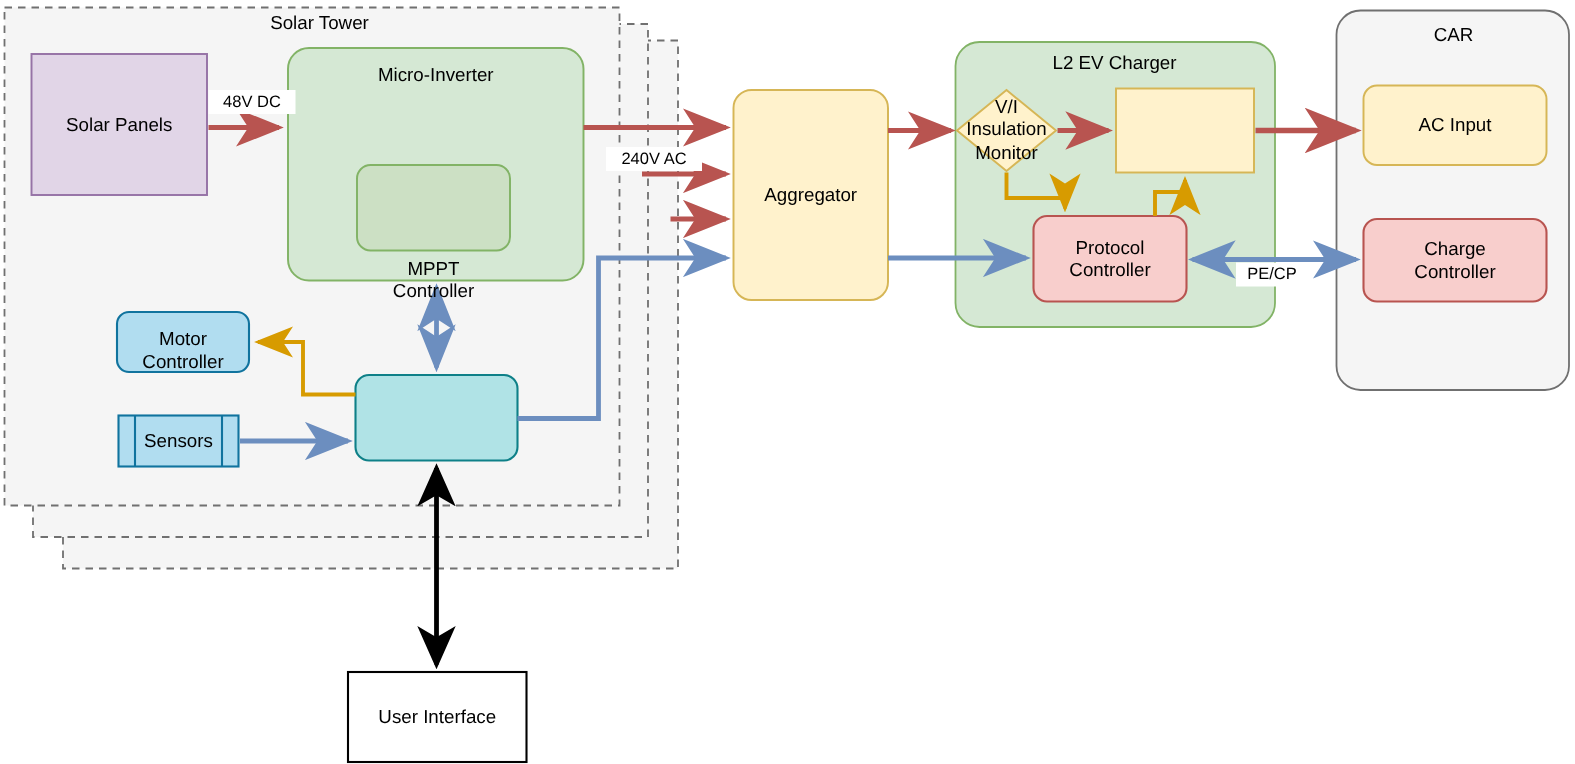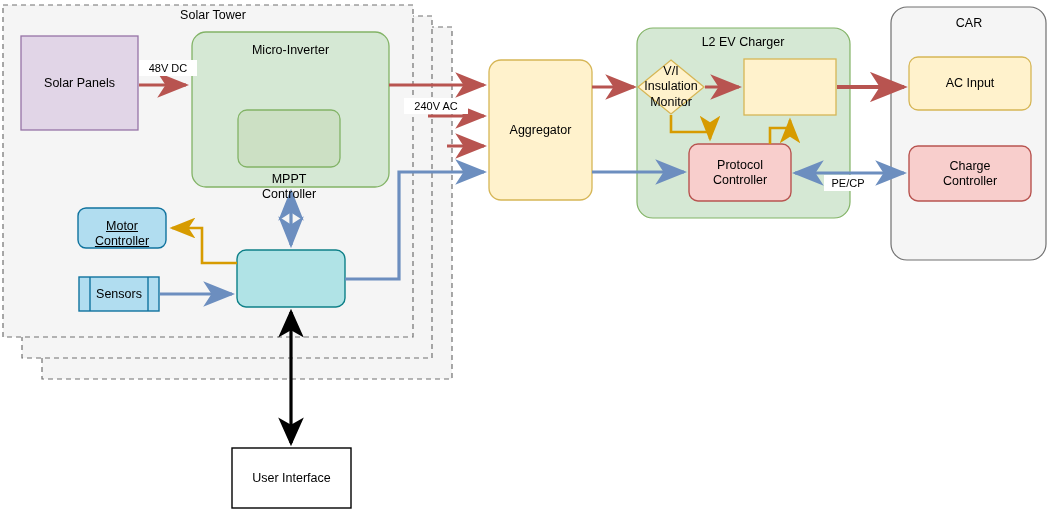--- a/index.html
+++ b/index.html
@@ -121,21 +121,21 @@
 
   <div class="lbl grp-txt" style="left:911px;top:13px;width:116px;height:20px;">CAR</div>
 
   <div class="lbl node-txt" style="left:192px;top:40px;width:197px;height:20px;white-space:pre-line;">Micro-Inverter</div>
 
   <div class="lbl node-txt" style="left:21px;top:36px;width:117px;height:94px;white-space:pre-line;">Solar Panels</div>
 
   <div class="lbl node-txt" style="left:238px;top:110px;width:102px;height:57px;white-space:pre-line;margin-top:48px;">MPPT
 Controller</div>
 
-  <div class="lbl node-txt" style="left:78px;top:208px;width:88px;height:52px;white-space:pre-line;text-decoration:underline;">Motor
+  <div class="lbl node-txt" style="left:78px;top:208px;width:88px;height:52px;white-space:pre-line;">Motor
 Controller</div>
 
   <div class="lbl node-txt" style="left:90px;top:277px;width:58px;height:34px;white-space:pre-line;">Sensors</div>
 
 
   <div class="lbl node-txt" style="left:232px;top:448px;width:119px;height:60px;white-space:pre-line;text-align:right;">User Interface</div>
 
   <div class="lbl node-txt" style="left:489px;top:60px;width:103px;height:140px;white-space:pre-line;">Aggregator</div>
 
   <div class="lbl node-txt" style="left:629px;top:62px;width:84px;height:50px;white-space:pre-line;line-height:1.25;">V/I

